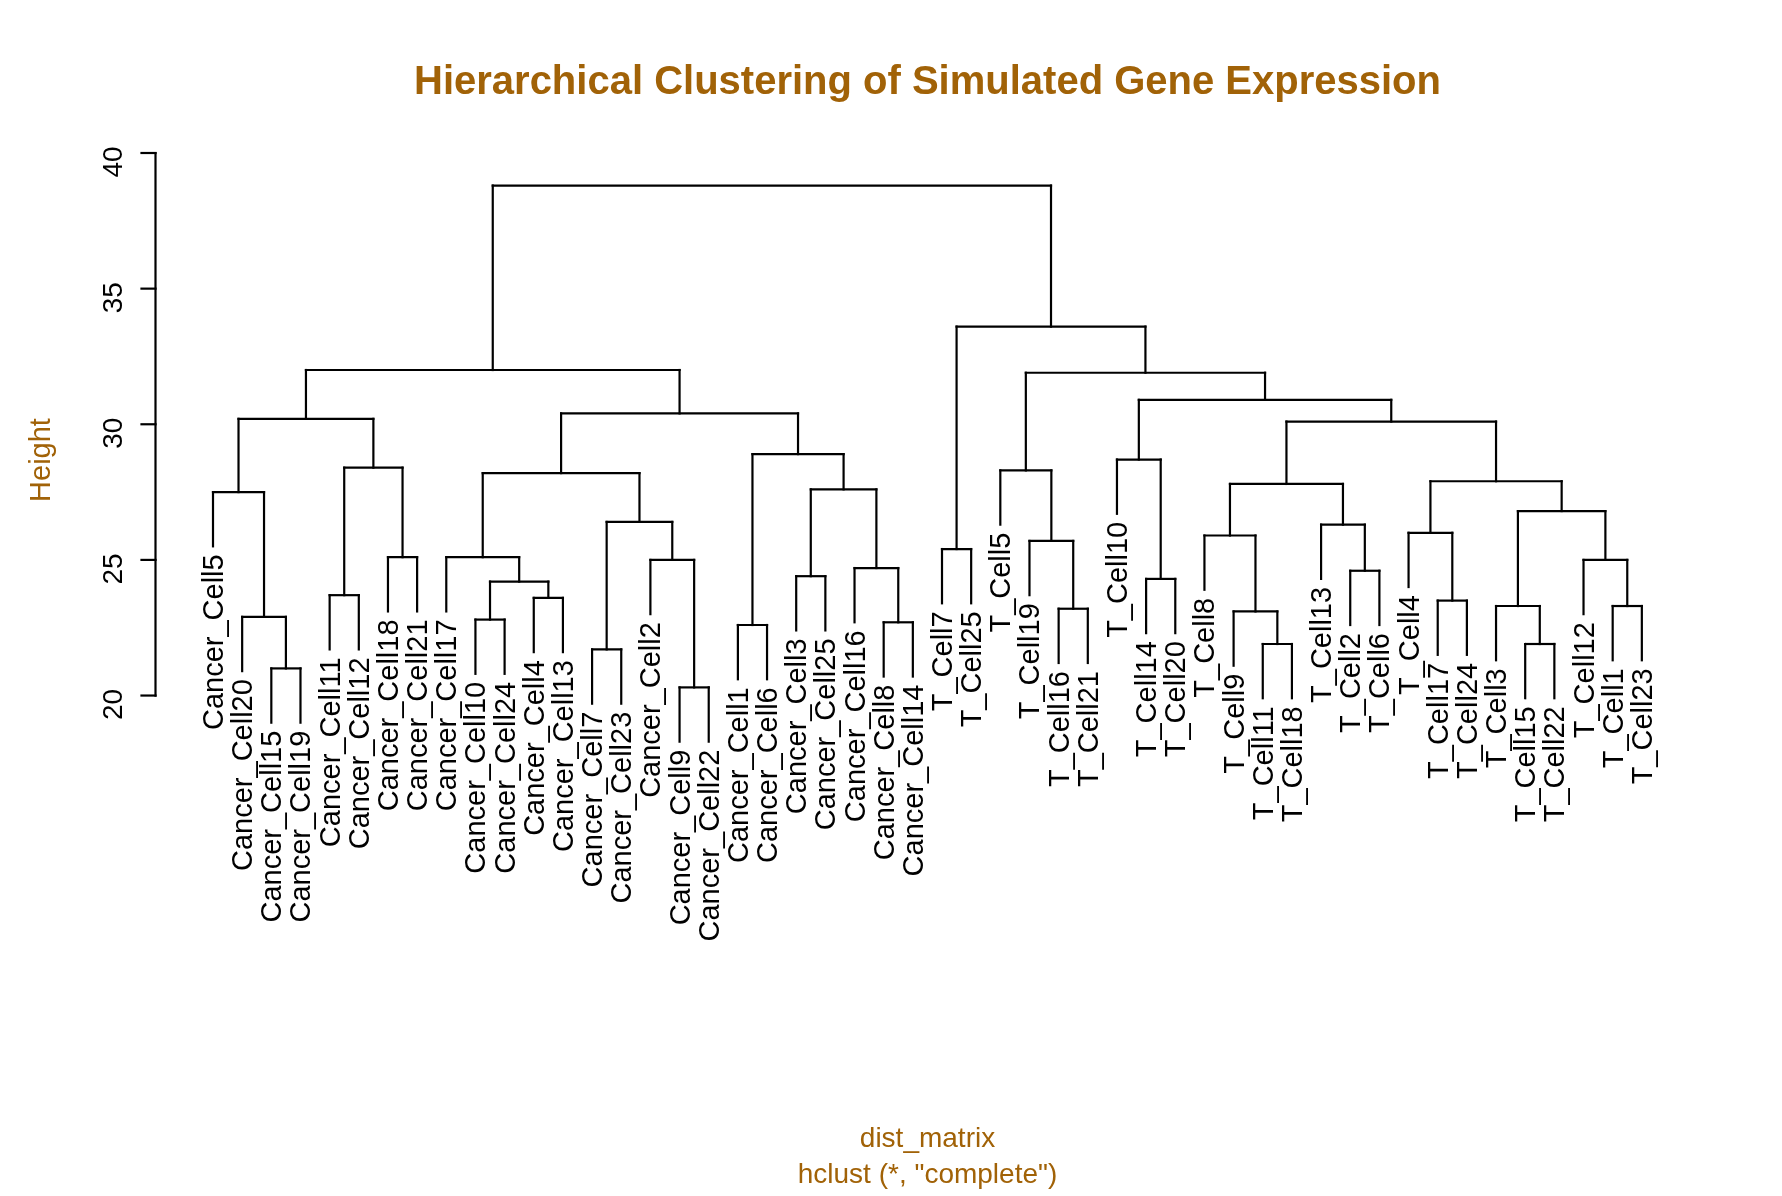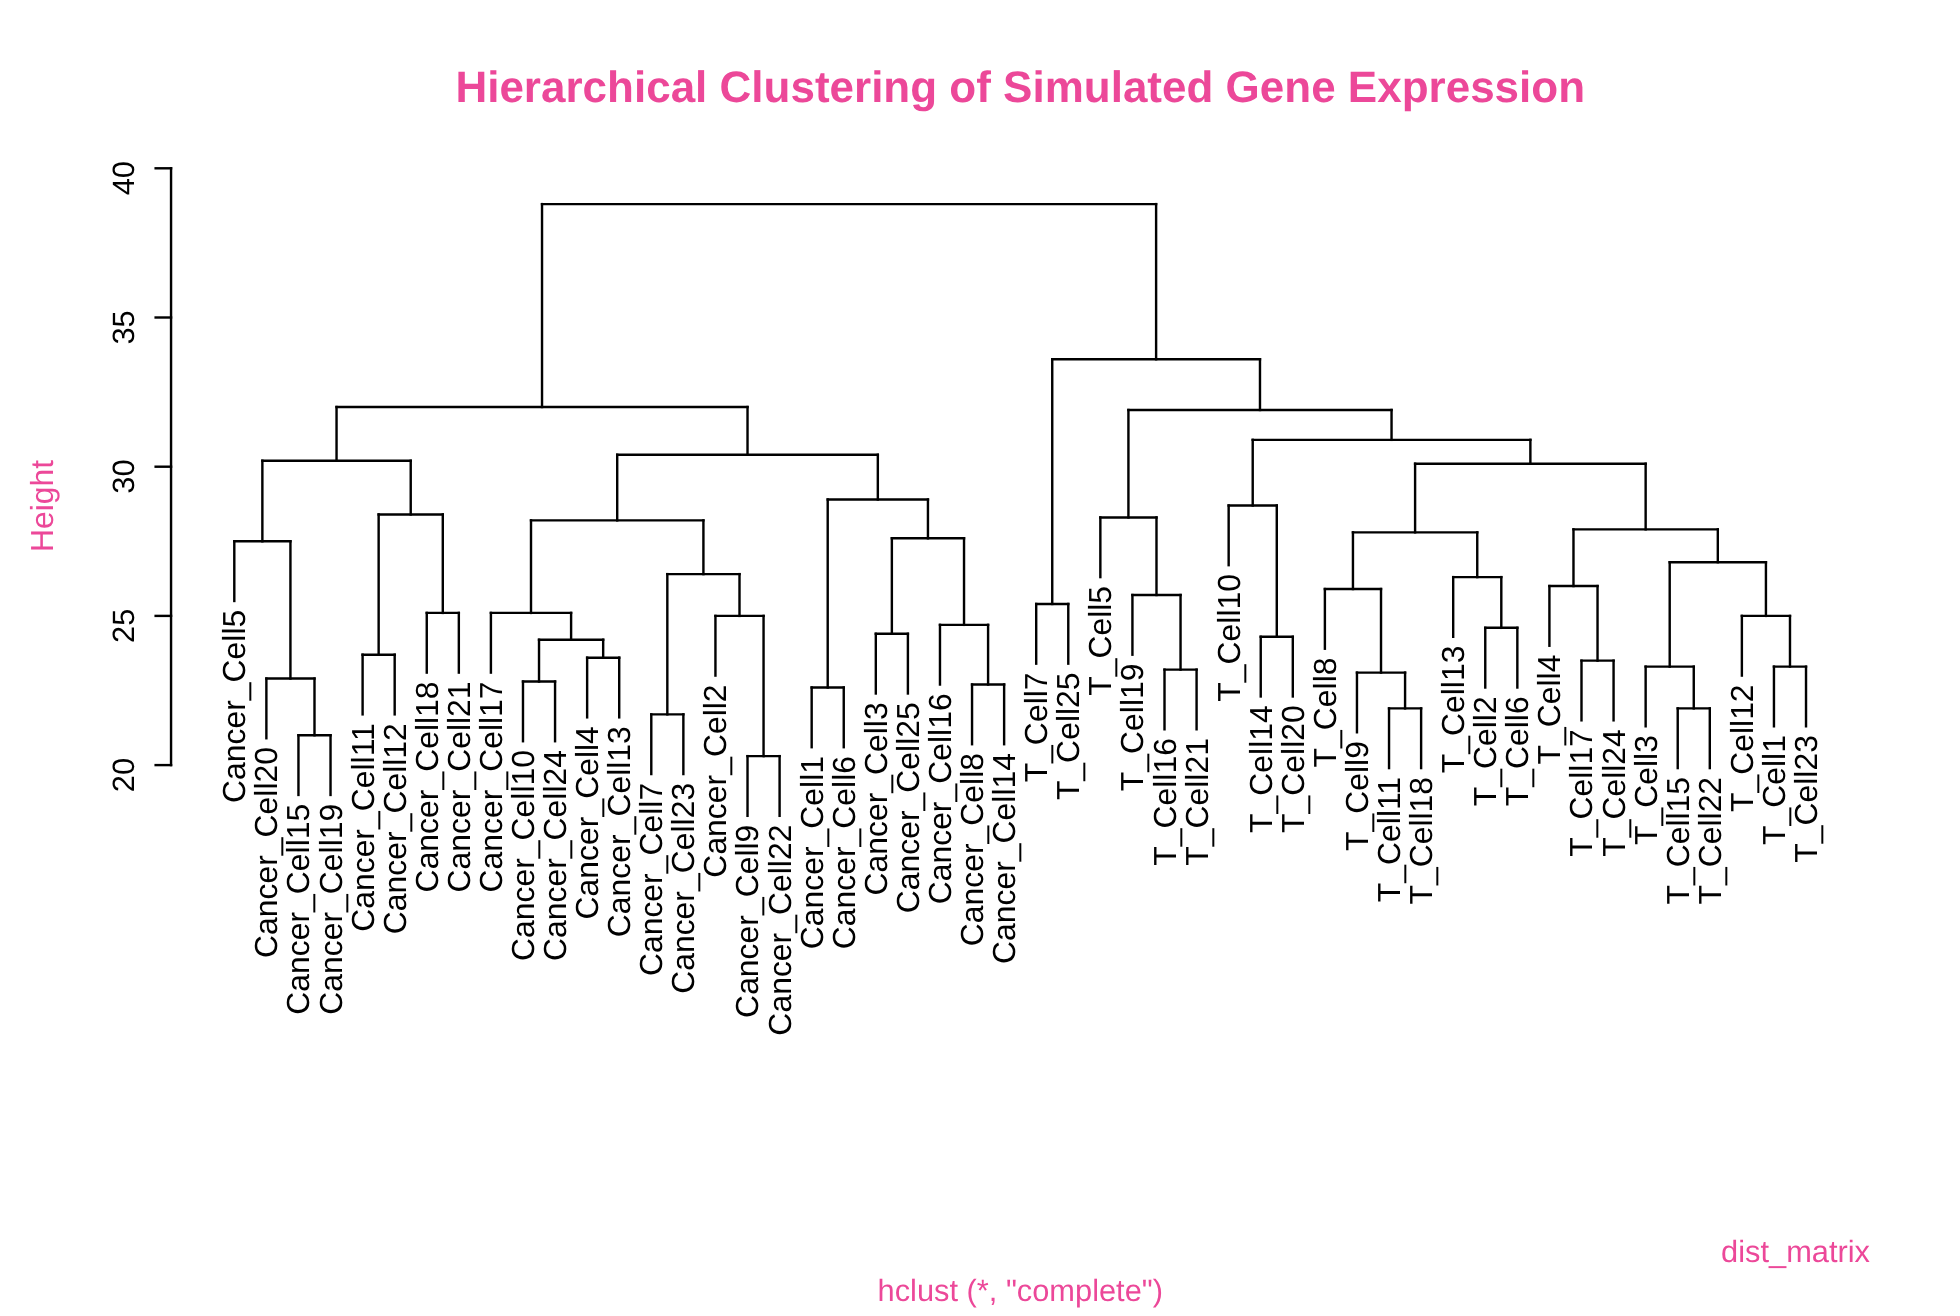--- a/index.html
+++ b/index.html
@@ -1,22 +1,22 @@
 <!DOCTYPE html>
 <html><head>
 <meta charset="utf-8">
 <style>
   html,body{margin:0;padding:0;background:#ffffff;}
   .figure{position:relative;width:1782px;height:1196px;background:#fff;overflow:hidden;
-          font-family:"Liberation Sans", sans-serif;color:#ec4899;}
+          font-family:"Liberation Sans", sans-serif;color:#a16207;}
   .title{position:absolute;left:155px;width:1545px;top:58px;text-align:center;
          font-size:40px;font-weight:bold;letter-spacing:0px;}
   .ylab{position:absolute;left:40px;top:460px;transform:translate(-50%,-50%) rotate(-90deg);
         font-size:29px;white-space:nowrap;}
-  .xlab{position:absolute;left:155px;width:1545px;top:1122px;text-align:right;font-size:28px;}
+  .xlab{position:absolute;left:155px;width:1545px;top:1122px;text-align:center;font-size:28px;}
   .sub{position:absolute;left:155px;width:1545px;top:1158px;text-align:center;font-size:28px;}
   svg{position:absolute;left:0;top:0;}
 </style>
 </head>
 <body>
 
 <div class="figure">
   <div class="title">Hierarchical Clustering of Simulated Gene Expression</div>
   <div class="ylab">Height</div>
   <svg id="plot" width="1782" height="1196" viewBox="0 0 1782 1196">

